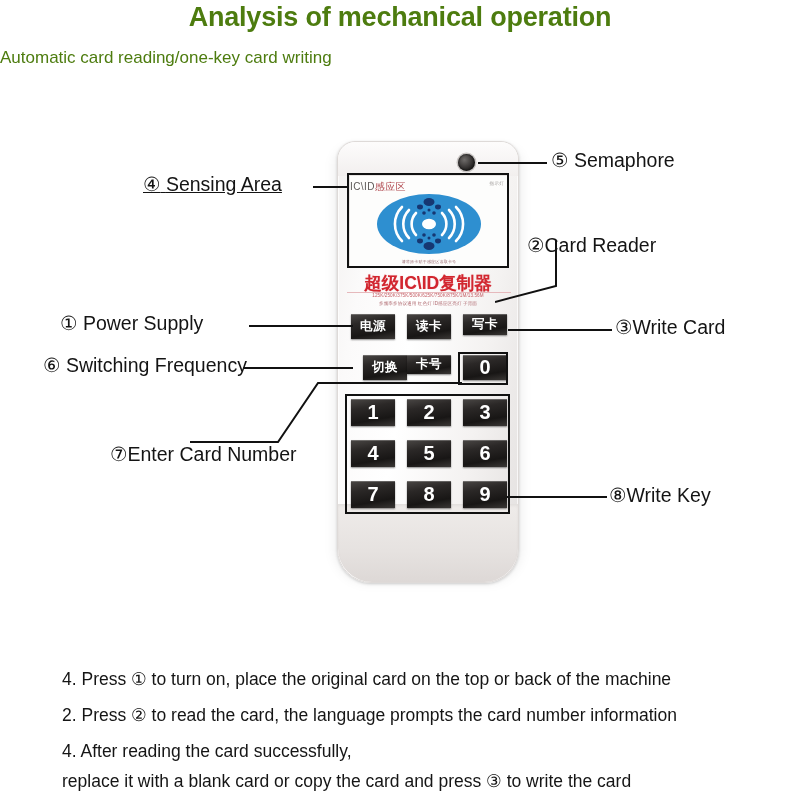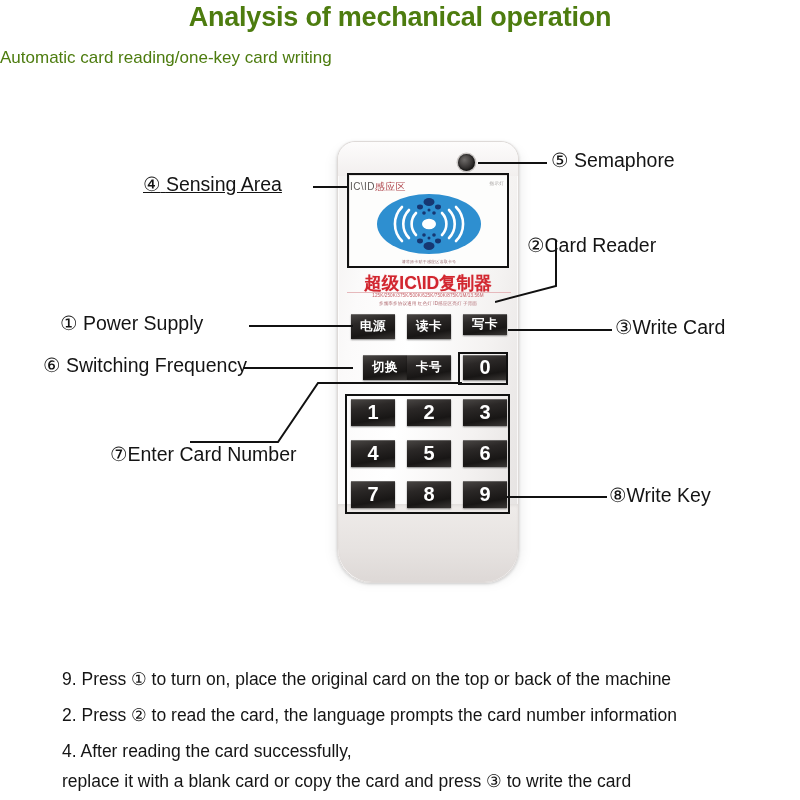--- a/index.html
+++ b/index.html
@@ -191,21 +191,21 @@
     <div class="brand">超级IC\ID复制器</div>
     <div class="brand-line"></div>
     <div class="spec1">125K/250K/375K/500K/625K/750K/875K/1M/13.56M</div>
     <div class="spec2">多频率多协议通用 红色灯 ID感应区亮灯 子背面</div>
 
     <div class="key cn" style="left:13px;top:172px;width:44px;height:25px;">电源</div>
     <div class="key cn" style="left:69px;top:172px;width:44px;height:25px;">读卡</div>
     <div class="key cn" style="left:125px;top:172px;width:44px;height:21px;">写卡</div>
 
     <div class="key cn" style="left:13px;top:213px;width:44px;height:25px;margin-left:12px;">切换</div>
-    <div class="key cn" style="left:69px;top:213px;width:44px;height:25px;">卡号</div>
+    <div class="key cn" style="left:69px;top:213px;width:44px;height:19px;">卡号</div>
     <div class="key num" style="left:125px;top:213px;width:44px;height:25px;">0</div>
 
     <div class="key num" style="left:13px;top:257px;width:44px;height:27px;">1</div>
     <div class="key num" style="left:69px;top:257px;width:44px;height:27px;">2</div>
     <div class="key num" style="left:125px;top:257px;width:44px;height:27px;">3</div>
 
     <div class="key num" style="left:13px;top:298px;width:44px;height:27px;">4</div>
     <div class="key num" style="left:69px;top:298px;width:44px;height:27px;">5</div>
     <div class="key num" style="left:125px;top:298px;width:44px;height:27px;">6</div>
 
@@ -267,18 +267,18 @@
   </div>
 
   <div class="lbl" style="left:615px;top:316px;">
     <span>③</span><span>Write Card</span>
   </div>
 
   <div class="lbl" style="left:609px;top:484px;">
     <span>⑧</span><span>Write Key</span>
   </div>
 
-  <div class="instr" style="top:669px;">9. Press ① to turn on, place the original card on the top or back of the machine</div>
+  <div class="instr" style="top:669px;">4. Press ① to turn on, place the original card on the top or back of the machine</div>
   <div class="instr" style="top:705px;">2. Press ② to read the card, the language prompts the card number information</div>
   <div class="instr" style="top:741px;">4. After reading the card successfully,</div>
   <div class="instr" style="top:771px;">replace it with a blank card or copy the card and press ③ to write the card</div>
 
 </div>
 
 </body></html>

